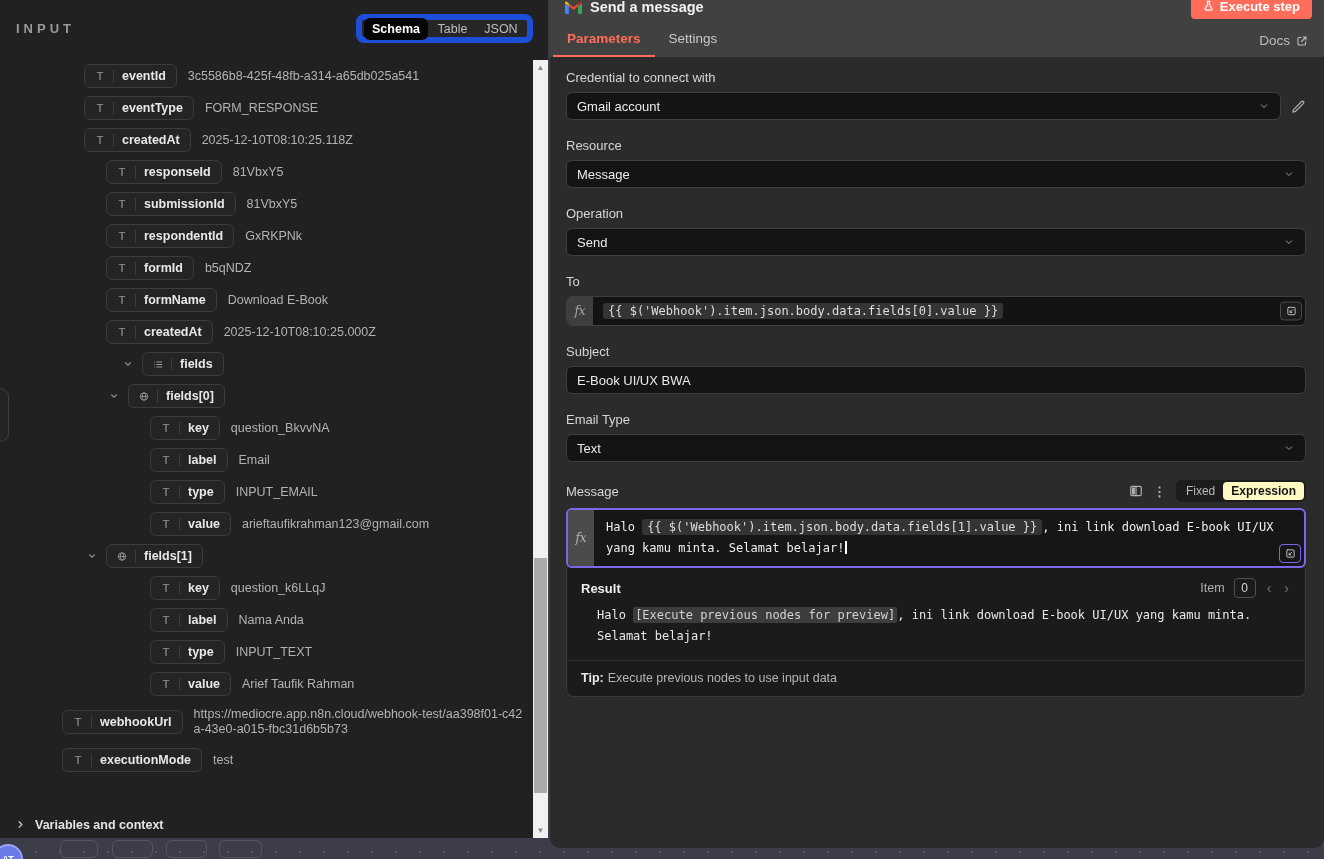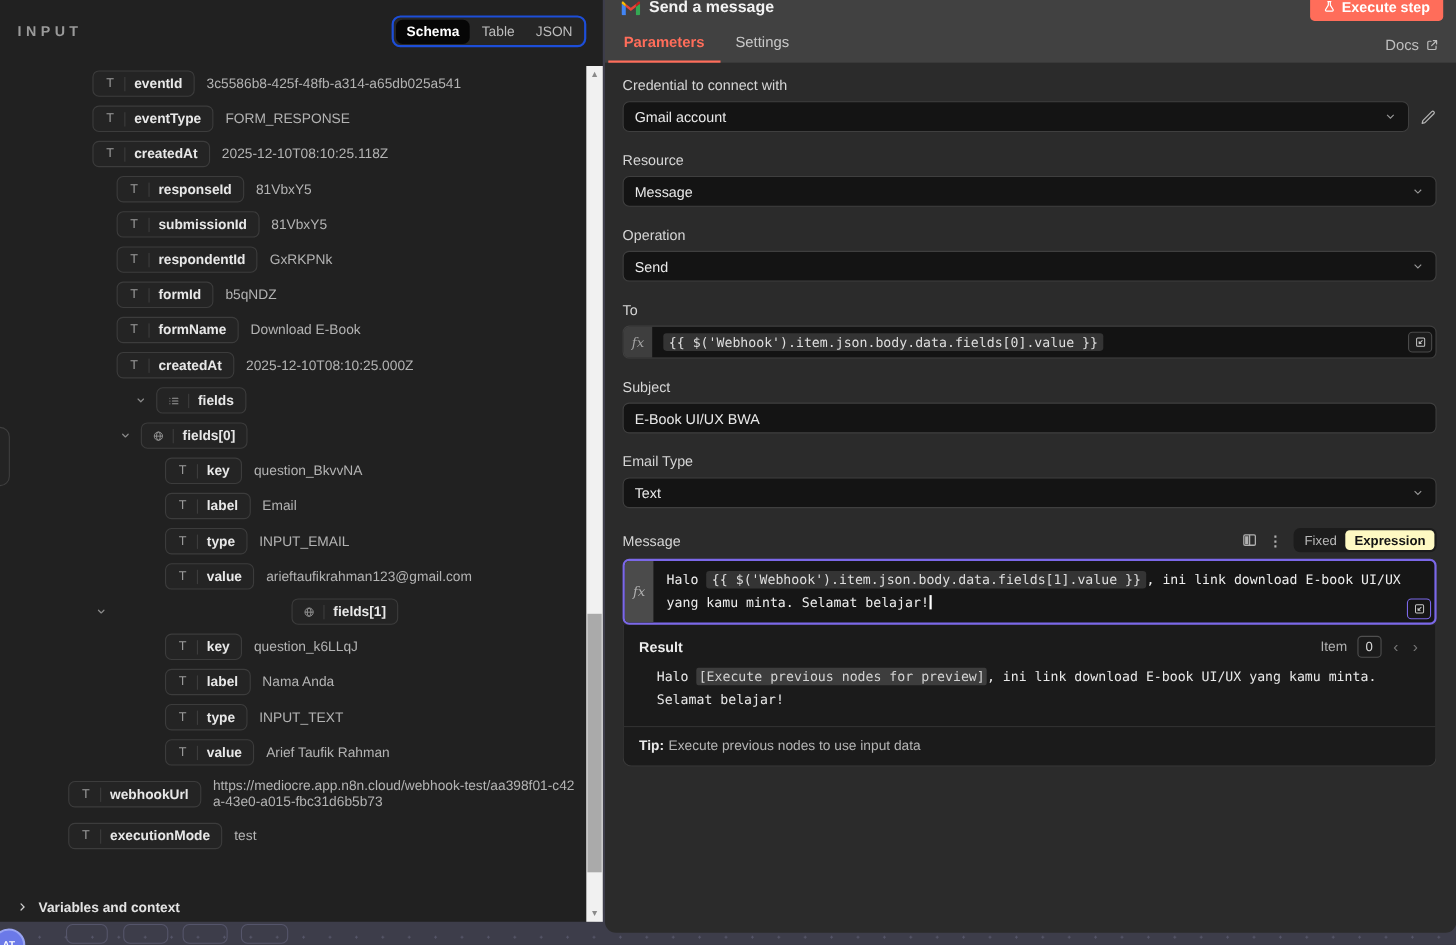--- a/index.html
+++ b/index.html
@@ -18,21 +18,21 @@
   .ghost-rect { position:absolute; top:840px; height:18px; border:1px solid #55556a; border-radius:6px; }
   .avatar { position:absolute; left:-7px; top:844px; width:30px; height:30px; border-radius:50%;
             background:#6b79e8; border:2px solid #99a4f2; display:flex; align-items:center; justify-content:center;
             font-size:9px; font-weight:bold; color:#fff; z-index:1; }
 
   
   .input-panel { position:absolute; left:0; top:0; width:548px; height:838px; background:#212121;
                  border-radius:0 0 10px 0; z-index:2; }
   .input-title { position:absolute; left:16px; top:21px; font-size:13px; font-weight:600; letter-spacing:4px; color:#9a9a9a; }
   .seg-control { position:absolute; left:356px; top:14px; width:177px; height:29px; background:#262626;
-                 border:2px solid #1d4ed8; border-radius:8px; display:flex; align-items:center; padding:2px; }
+                 border:6px solid #1d4ed8; border-radius:8px; display:flex; align-items:center; padding:2px; }
   .seg-btn { font-size:12.5px; color:#bdbdbd; padding:4px 0; text-align:center; border-radius:6px; cursor:default; }
   .seg-btn.schema { width:68px; }
   .seg-btn.table { width:52px; }
   .seg-btn.json { width:51px; }
   .seg-btn.active { background:#060606; color:#fff; font-weight:600; }
 
   .tree { position:absolute; left:0; top:60px; right:16px; }
   .tree-row { display:flex; align-items:center; height:32px; }
   .tree-row.tall { height:44px; }
   .chev { width:16px; height:16px; margin-right:6px; display:flex; align-items:center; justify-content:center; flex:none; }
@@ -269,21 +269,21 @@
         <span class="tval">INPUT_EMAIL</span>
       </div>
       <div class="tree-row" style="padding-left: 150px;">
         <span class="pill">
           <span class="ticon">T</span>
           <span class="pdiv"></span>
           <span class="pname">value</span>
         </span>
         <span class="tval">arieftaufikrahman123@gmail.com</span>
       </div>
-      <div class="tree-row" style="padding-left: 84px; justify-content: space-between;">
+      <div class="tree-row" style="padding-left: 84px;">
         <span class="chev">
           <svg width="10" height="10" viewBox="0 0 24 24" fill="none" stroke="#8a8a8a" stroke-width="2.6" stroke-linecap="round" stroke-linejoin="round">
             <path d="M6 9l6 6 6-6"></path>
           </svg>
         </span>
         <span class="pill">
           <span class="ticon icon">
             <svg width="11" height="11" viewBox="0 0 24 24" fill="none" stroke="#9a9a9a" stroke-width="2">
               <circle cx="12" cy="12" r="9"></circle>
               <ellipse cx="12" cy="12" rx="4.2" ry="9"></ellipse>

